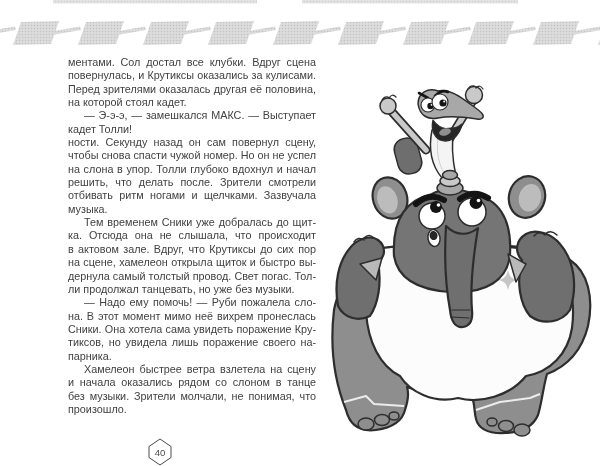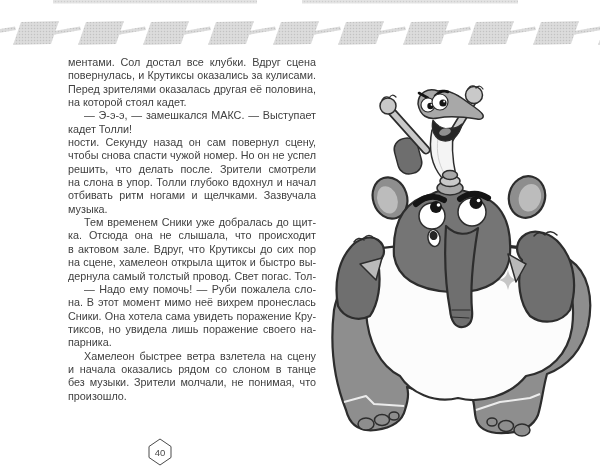--- a/index.html
+++ b/index.html
@@ -74,29 +74,30 @@
 
   <div class="story">
       <div class="line just">ментами. Сол достал все клубки. Вдруг сцена</div>
       <div class="line just">повернулась, и Крутиксы оказались за кулисами.</div>
       <div class="line just">Перед зрителями оказалась другая её половина,</div>
       <div class="line">на которой стоял кадет.</div>
       <div class="line just ind">— Э-э-э, — замешкался МАКС. — Выступает</div>
       <div class="line">кадет Толли!</div>
       <div class="line just">ности. Секунду назад он сам повернул сцену,</div>
       <div class="line just">чтобы снова спасти чужой номер. Но он не успел</div>
+      <div class="line just">на слона в упор. Толли глубоко вдохнул и начал</div>
       <div class="line just">решить, что делать после. Зрители смотрели</div>
-      <div class="line just">на слона в упор. Толли глубоко вдохнул и начал</div>
       <div class="line just">отбивать ритм ногами и щелчками. Зазвучала</div>
       <div class="line">музыка.</div>
       <div class="line just ind">Тем временем Сники уже добралась до щит-</div>
       <div class="line just">ка. Отсюда она не слышала, что происходит</div>
       <div class="line just">в актовом зале. Вдруг, что Крутиксы до сих пор</div>
       <div class="line just">на сцене, хамелеон открыла щиток и быстро вы-</div>
       <div class="line just">дернула самый толстый провод. Свет погас. Тол-</div>
+      <div class="line">ли продолжал танцевать, но уже без музыки.</div>
       <div class="line just ind">— Надо ему помочь! — Руби пожалела сло-</div>
       <div class="line just">на. В этот момент мимо неё вихрем пронеслась</div>
       <div class="line just">Сники. Она хотела сама увидеть поражение Кру-</div>
       <div class="line just">тиксов, но увидела лишь поражение своего на-</div>
       <div class="line">парника.</div>
       <div class="line just ind">Хамелеон быстрее ветра взлетела на сцену</div>
       <div class="line just">и начала оказались рядом со слоном в танце</div>
       <div class="line just">без музыки. Зрители молчали, не понимая, что</div>
       <div class="line">произошло.</div>
     </div>

